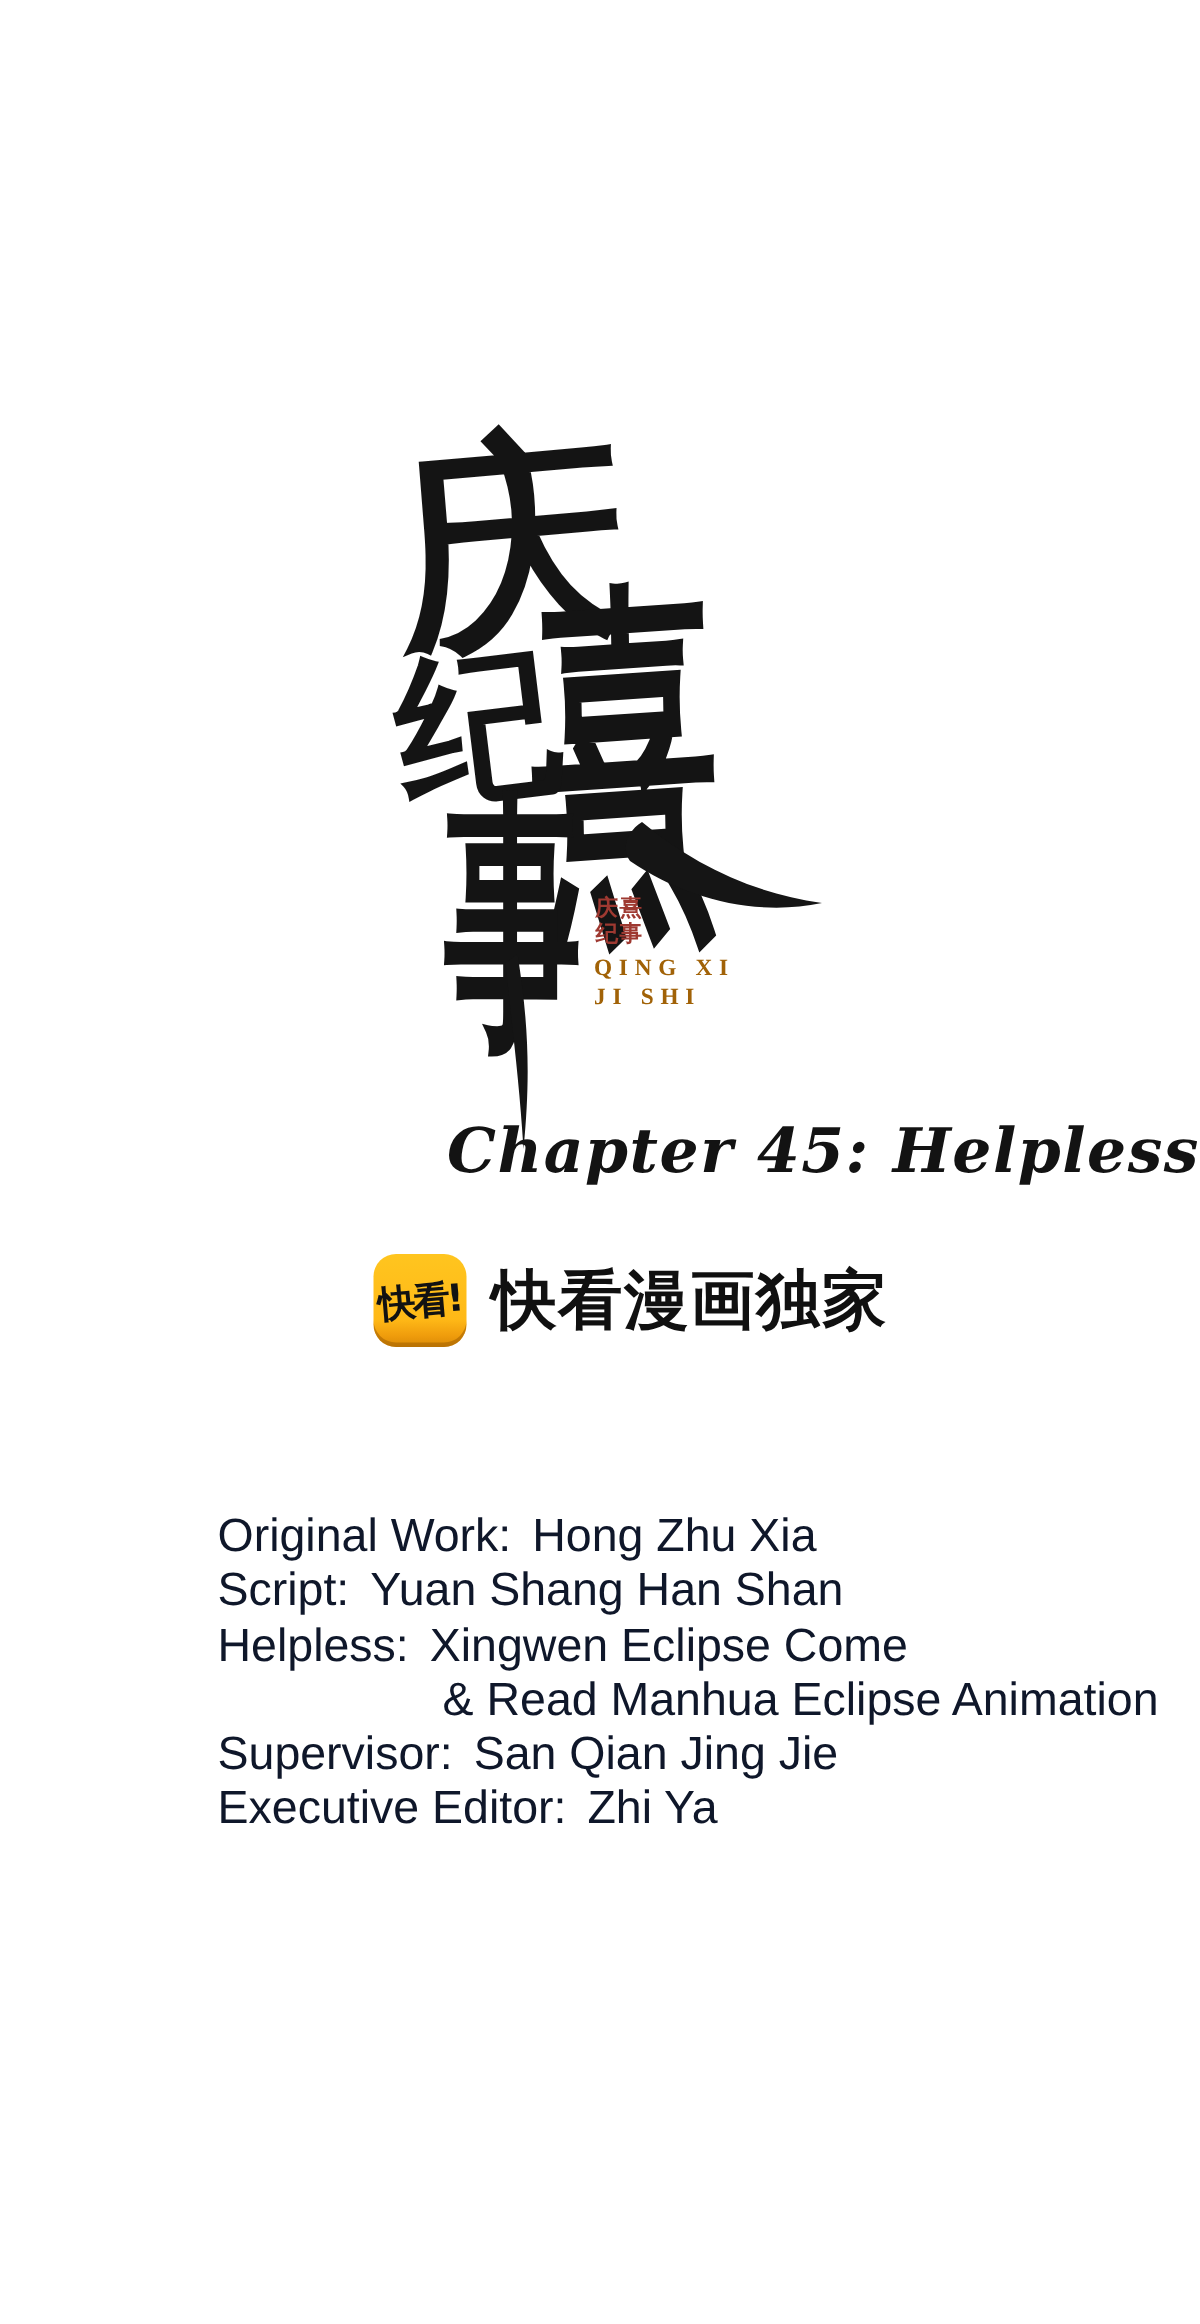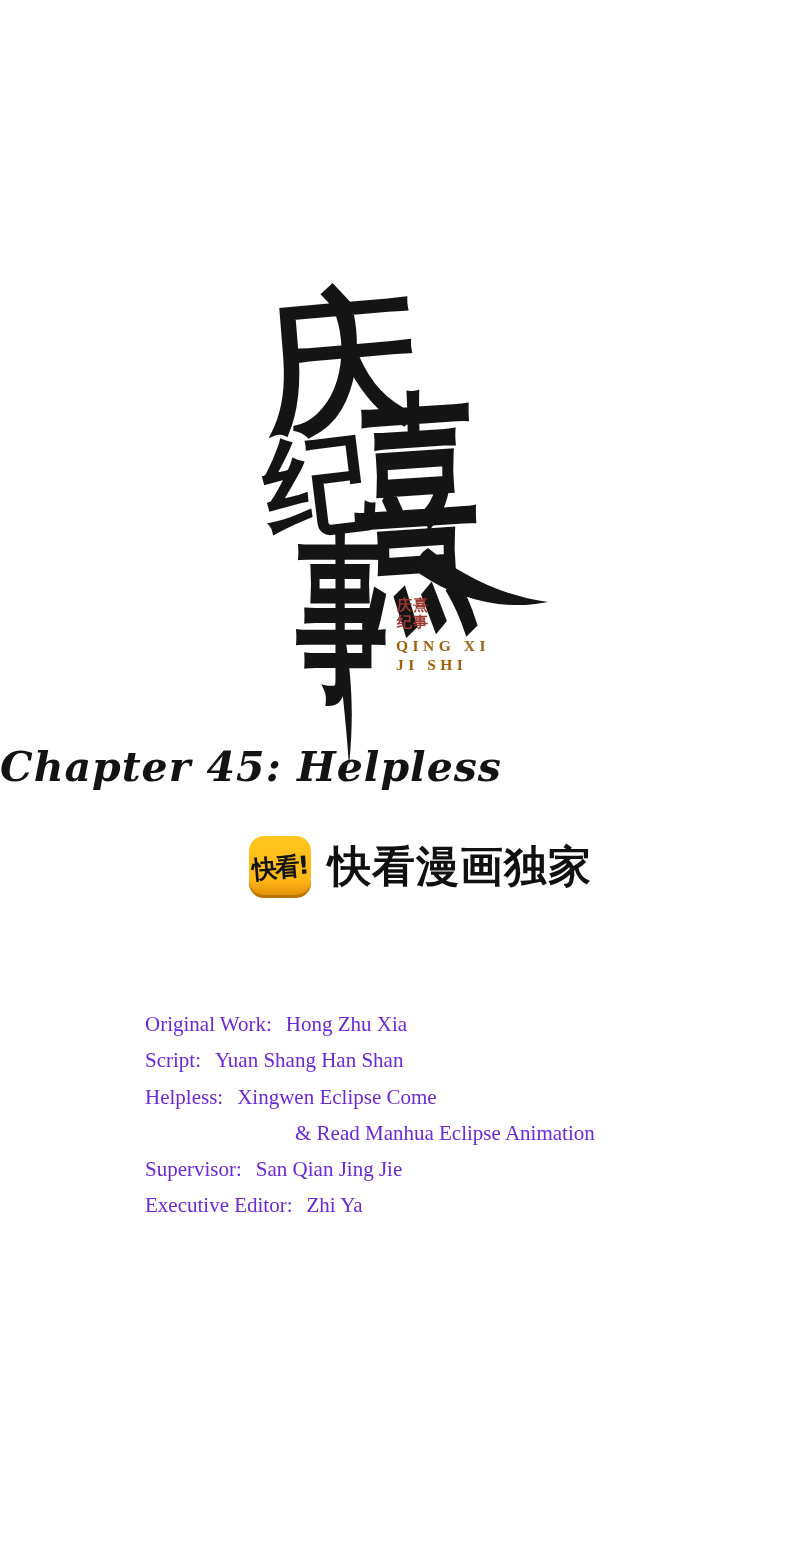--- a/index.html
+++ b/index.html
@@ -37,21 +37,21 @@
     font-family:"Liberation Serif", serif;
     font-weight:700;
     font-size:15.5px;line-height:19px;
     letter-spacing:4.5px;
     color:#a16207;
   }
   
   .chapter{
     position:absolute;left:0;top:743px;width:800px;
     margin:0;
-    text-align:left;
+    text-align:right;
     font-family:"DejaVu Serif", serif;
     font-style:italic;
     font-weight:700;
     font-size:41px;
     letter-spacing:1px;
     color:#131313;
   }
   
   .brand{
     position:absolute;left:249px;top:836px;
@@ -77,24 +77,24 @@
     font-weight:900;
     font-size:43px;
     letter-spacing:1px;
     color:#101010;
     white-space:nowrap;
     text-align:center;
   }
   
   .credits{
     position:absolute;left:145px;top:1006px;
-    font-family:Liberation Serif, serif;
-    font-size:21px;
+    font-family:Liberation Sans, sans-serif;
+    font-size:31px;
     line-height:36.3px;
-    color:#6d28d9;
+    color:#0f172a;
   }
   .credit-row{white-space:nowrap;}
   .credit-row .val{margin-left:14px;}
   .credit-row.cont{padding-left:136px;}
 </style>
 </head>
 <body>
 
 <div class="canvas">
 

